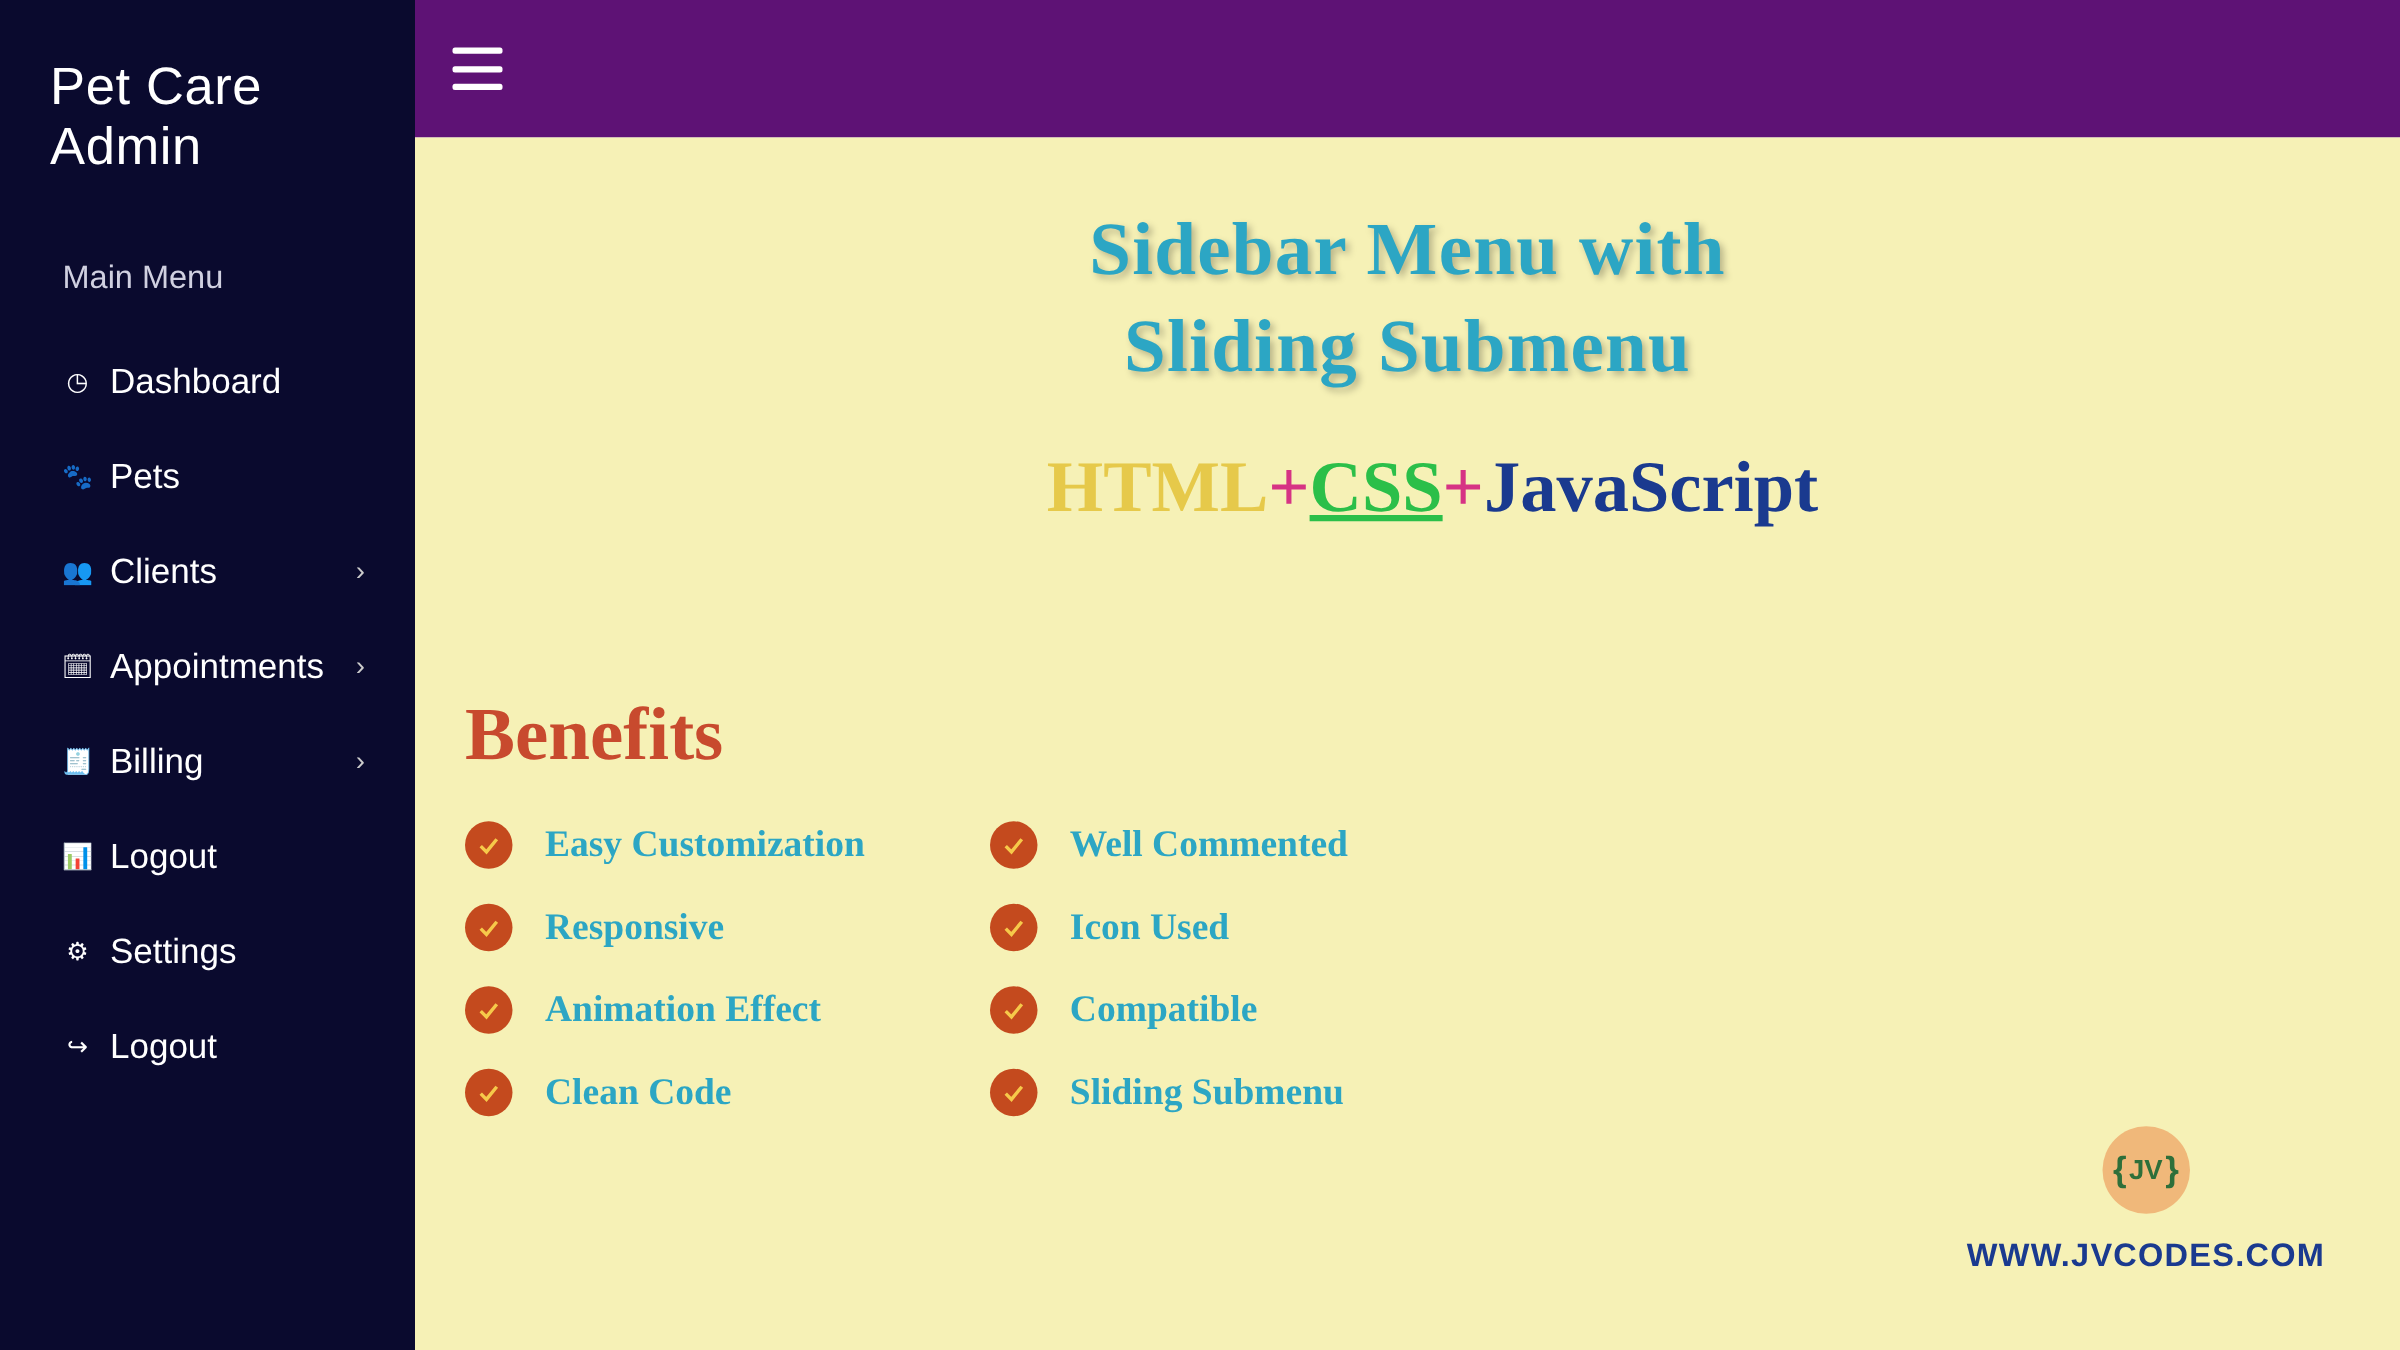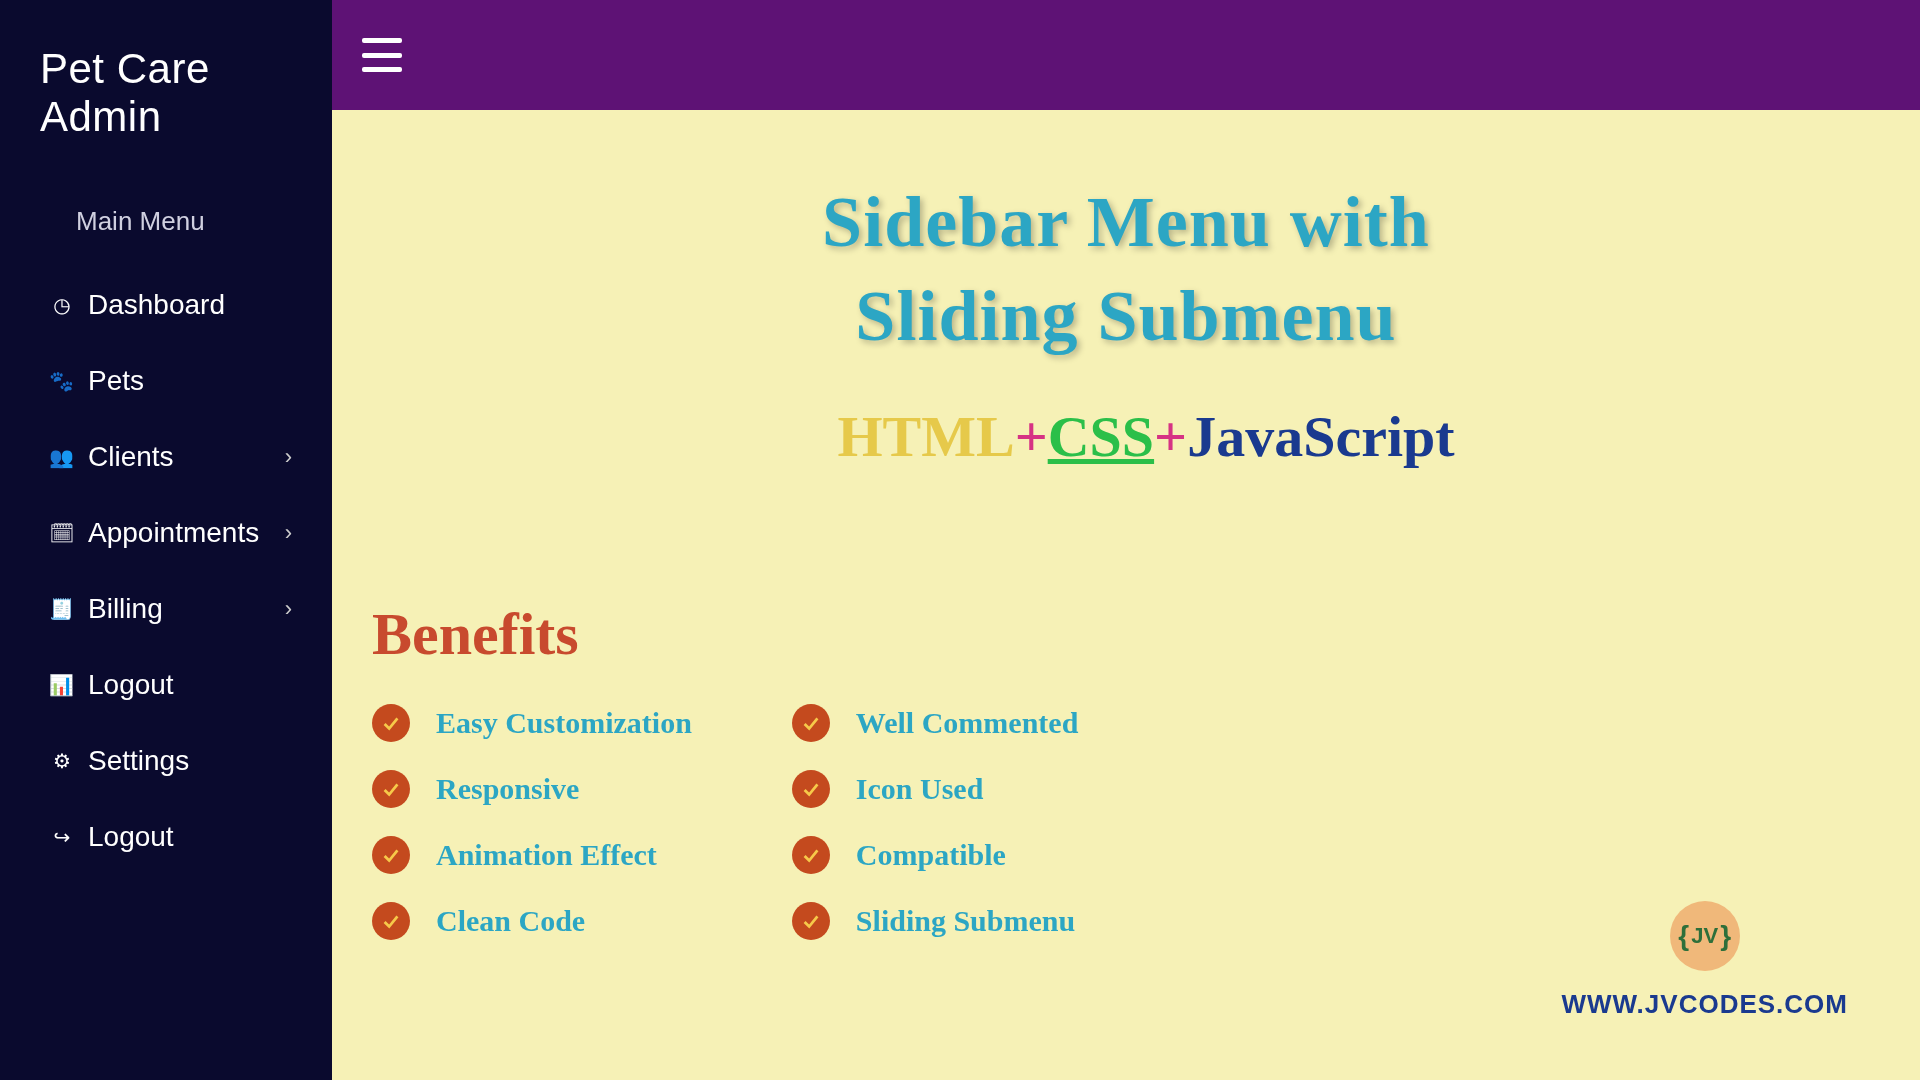--- a/index.html
+++ b/index.html
@@ -23,21 +23,20 @@
   font-size: 42px;
   font-weight: 500;
   padding: 25px 40px 50px 40px;
   letter-spacing: 0.5px;
 }
 .menu-header {
   font-size: 26px;
   color: #d0d0e0;
   padding: 15px 40px 30px 50px;
   font-weight: 400;
-  margin-left: 26px;
 }
 .menu-item {
   display: flex;
   align-items: center;
   padding: 22px 40px 22px 50px;
   font-size: 28px;
   font-weight: 400;
   cursor: pointer;
   position: relative;
 }
@@ -89,28 +88,27 @@
 .content {
   flex: 1;
   background: #f6f1b6;
   padding: 50px 20px 20px 20px;
   position: relative;
 }
 
 .hero-title {
   text-align: center;
   font-family: Georgia, serif;
-  font-size: 72px;
+  font-size: 60px;
   font-weight: 900;
   color: #2ca6c4;
   line-height: 1.3;
   letter-spacing: 1px;
   text-shadow: 3px 3px 6px rgba(0,0,0,0.25);
   margin-bottom: 40px;
-  margin-top: 16px;
 }
 .tech-line {
   text-align: center;
   font-family: Georgia, serif;
   font-size: 58px;
   font-weight: 900;
   margin-bottom: 130px;
   margin-left: 40px;
 }
 .tech-line .html { color: #e6c94a; }
@@ -161,21 +159,21 @@
 }
 .benefit-label {
   font-family: Georgia, serif;
   font-size: 30px;
   font-weight: 900;
   color: #2ca6c4;
 }
 
 .brand-corner {
   position: absolute;
-  right: 72px;
+  right: 60px;
   bottom: 60px;
   text-align: right;
 }
 .brand-logo {
   width: 70px;
   height: 70px;
   border-radius: 50%;
   background: #f0b87a;
   margin: 0 auto 18px auto;
   display: flex;

